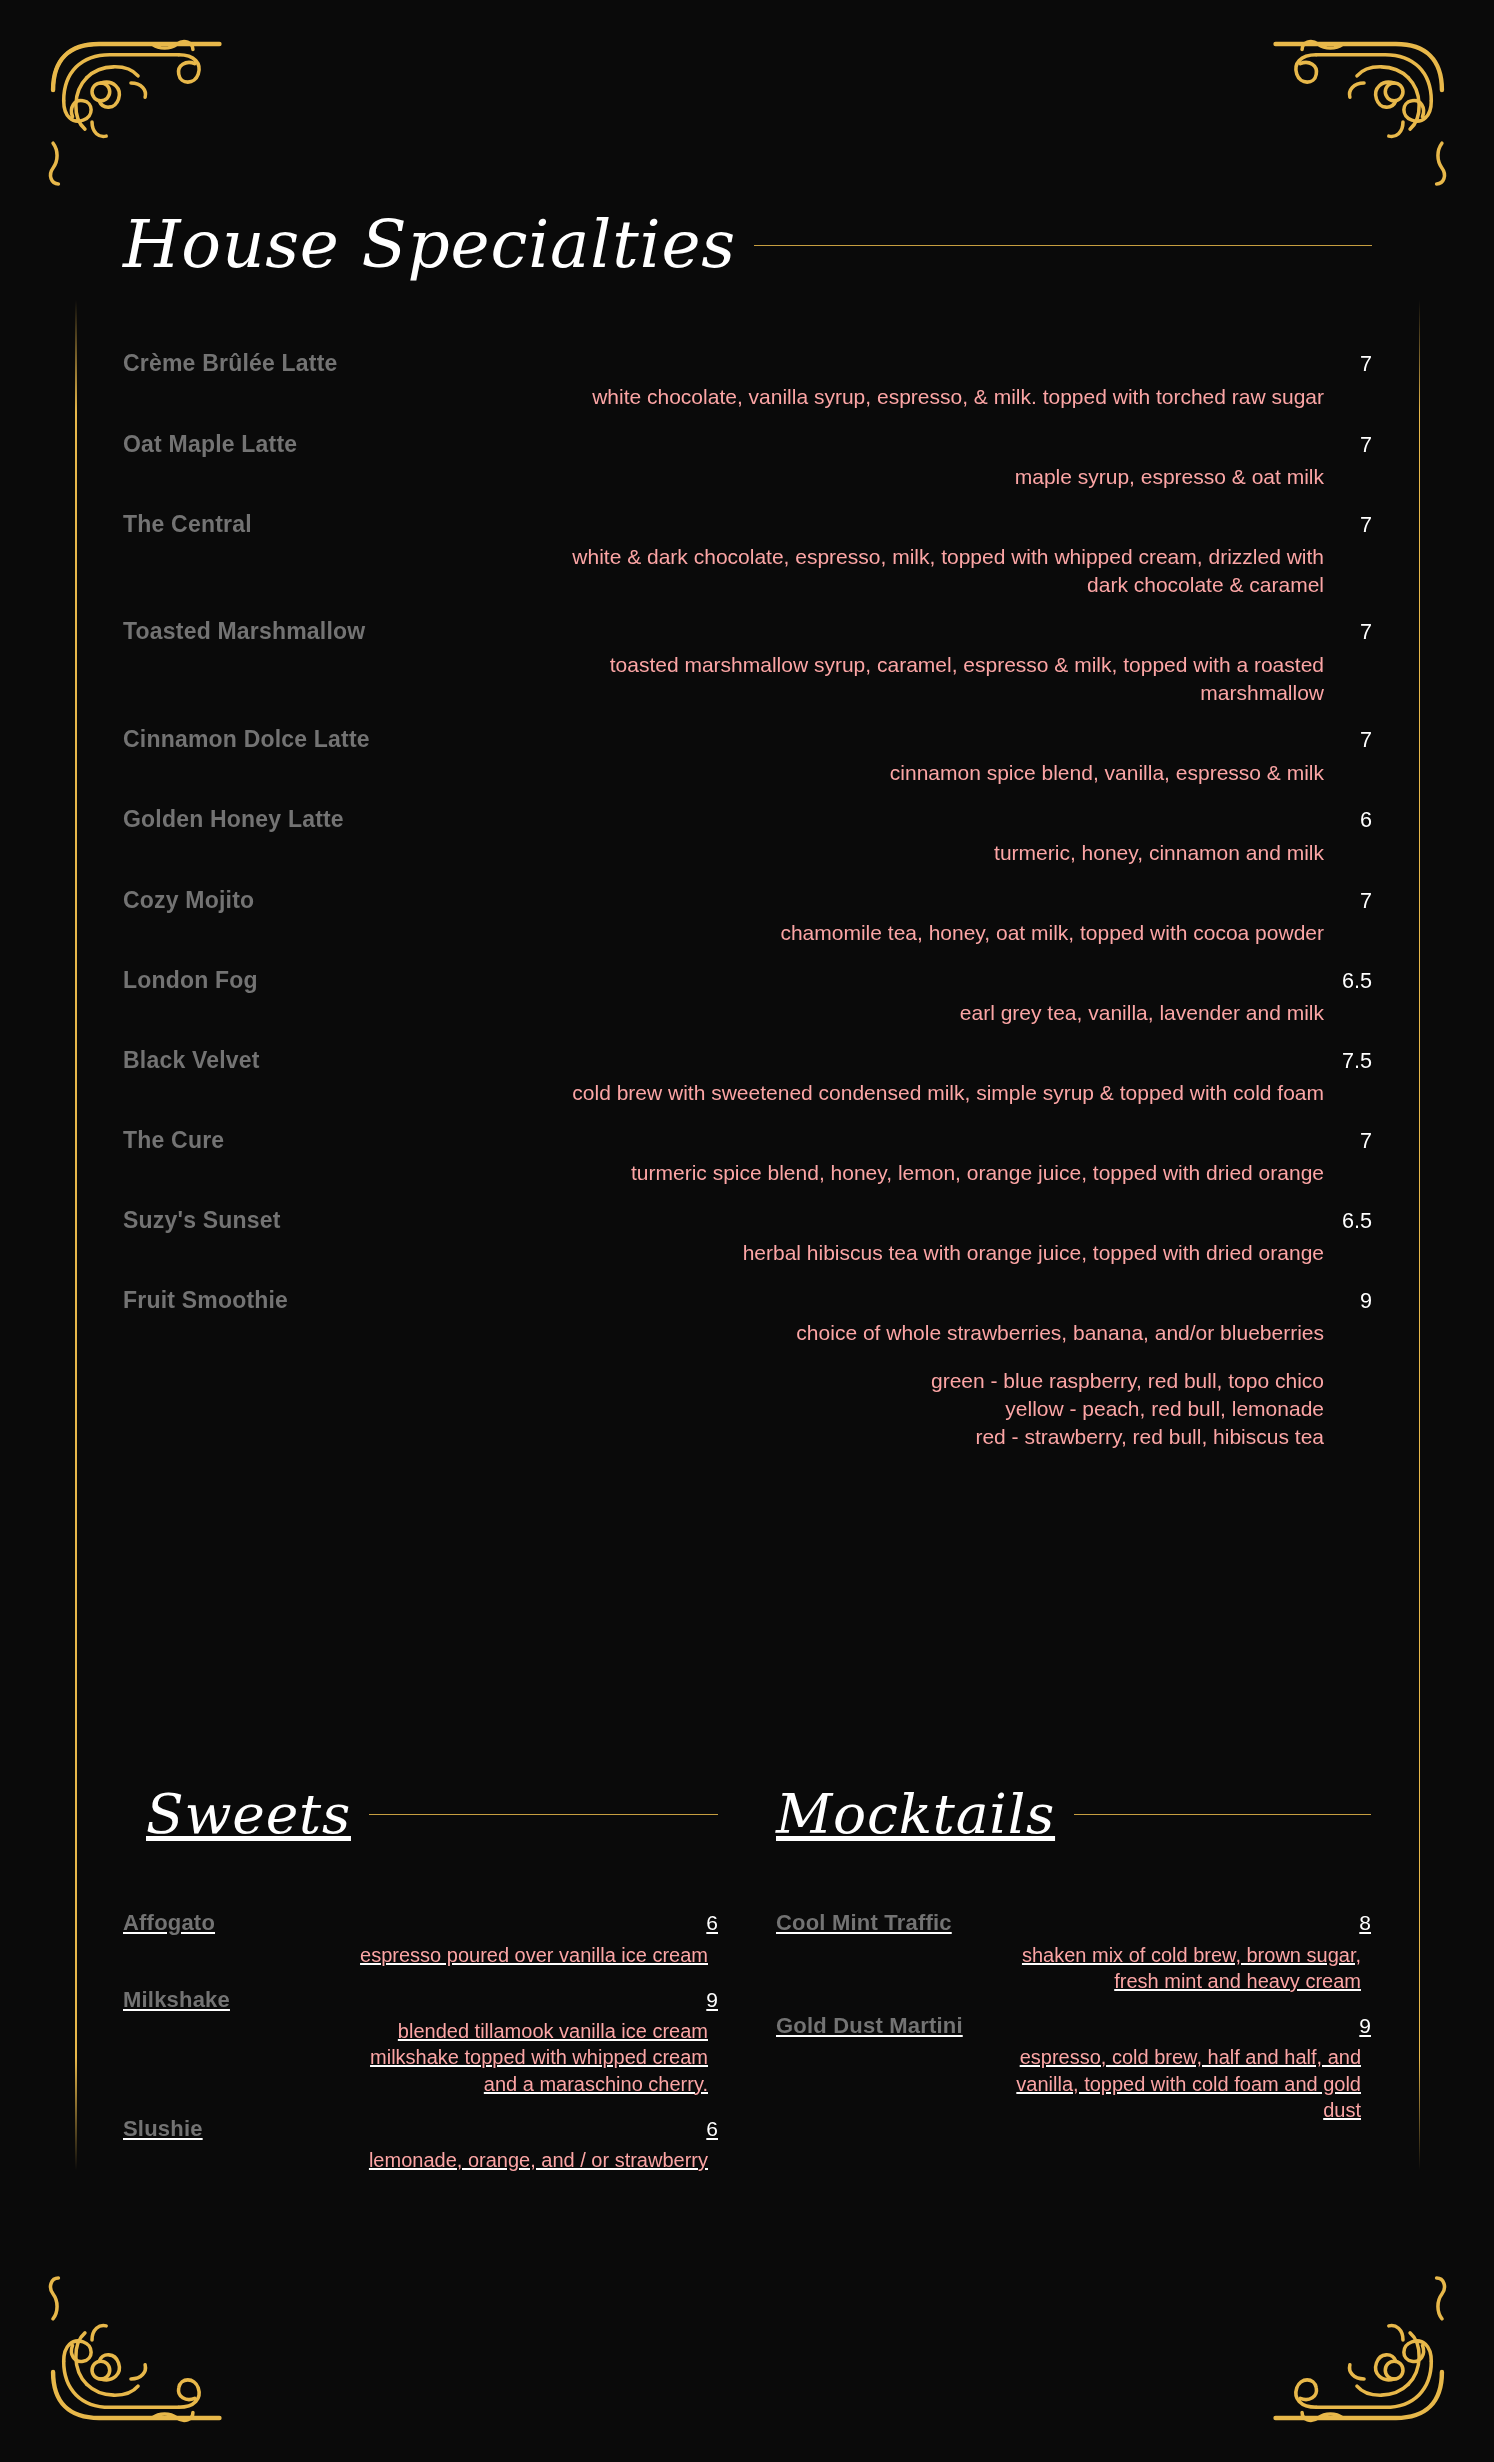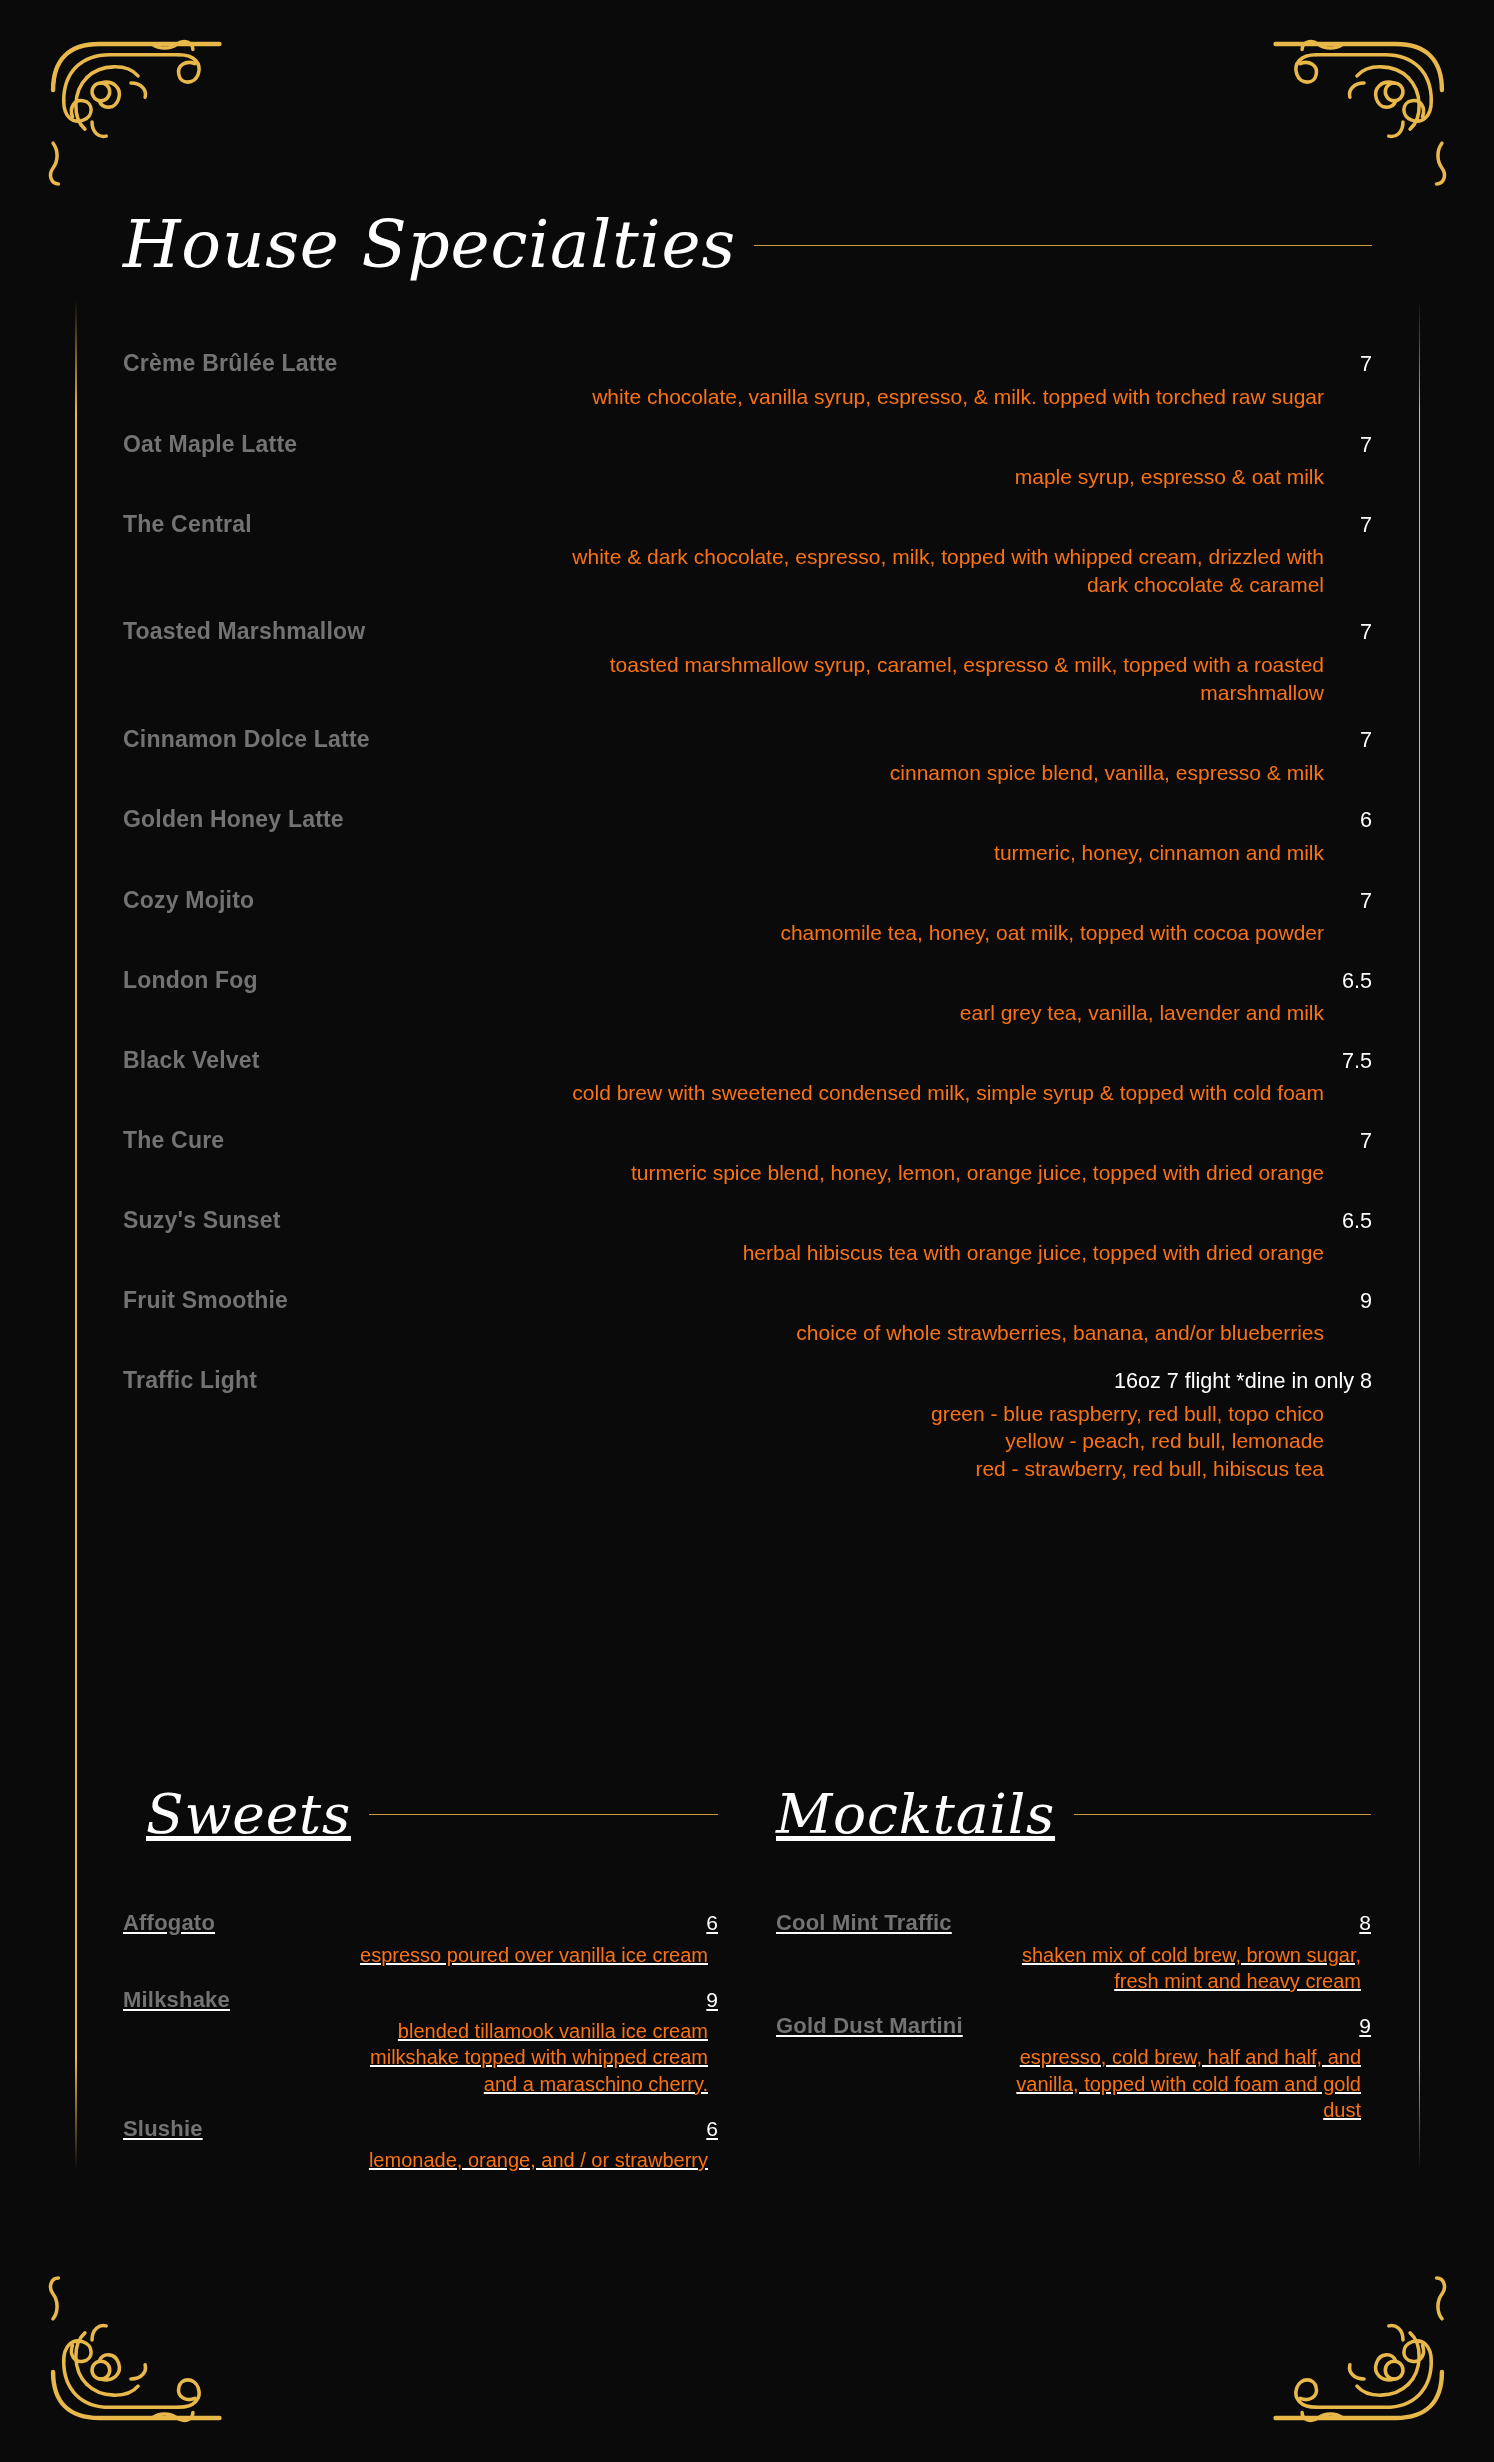--- a/index.html
+++ b/index.html
@@ -97,21 +97,21 @@
   .item-price {
     font-size: 21.6px;
     font-weight: 400;
     color: #ffffff;
     white-space: nowrap;
   }
   .item-desc {
     margin-top: 5.4px;
     font-size: 21px;
     line-height: 1.32;
-    color: #f97316;
+    color: #fca5a5;
     font-weight: 300;
     max-width: 1201px;
   }
   .item-desc .line { display: block; }
 
   
   .lower {
     position: absolute;
     left: 123px;
     top: 1741px;
@@ -330,24 +330,20 @@
         <div class="item-head">
           <span class="item-name">Fruit Smoothie</span>
           <span class="item-price">9</span>
         </div>
         <div class="item-desc">
           <span class="line">choice of whole strawberries, banana, and/or blueberries</span>
         </div>
       </div>
 
       <div class="item">
-        <div class="item-head">
-          <span class="item-name">Traffic Light</span>
-          <span class="item-price">16oz 7  flight *dine in only 8</span>
-        </div>
         <div class="item-desc">
           <span class="line">green - blue raspberry, red bull, topo chico</span>
           <span class="line">yellow - peach, red bull, lemonade</span>
           <span class="line">red - strawberry, red bull, hibiscus tea</span>
         </div>
       </div>
 
     </div>
   </section>
 

